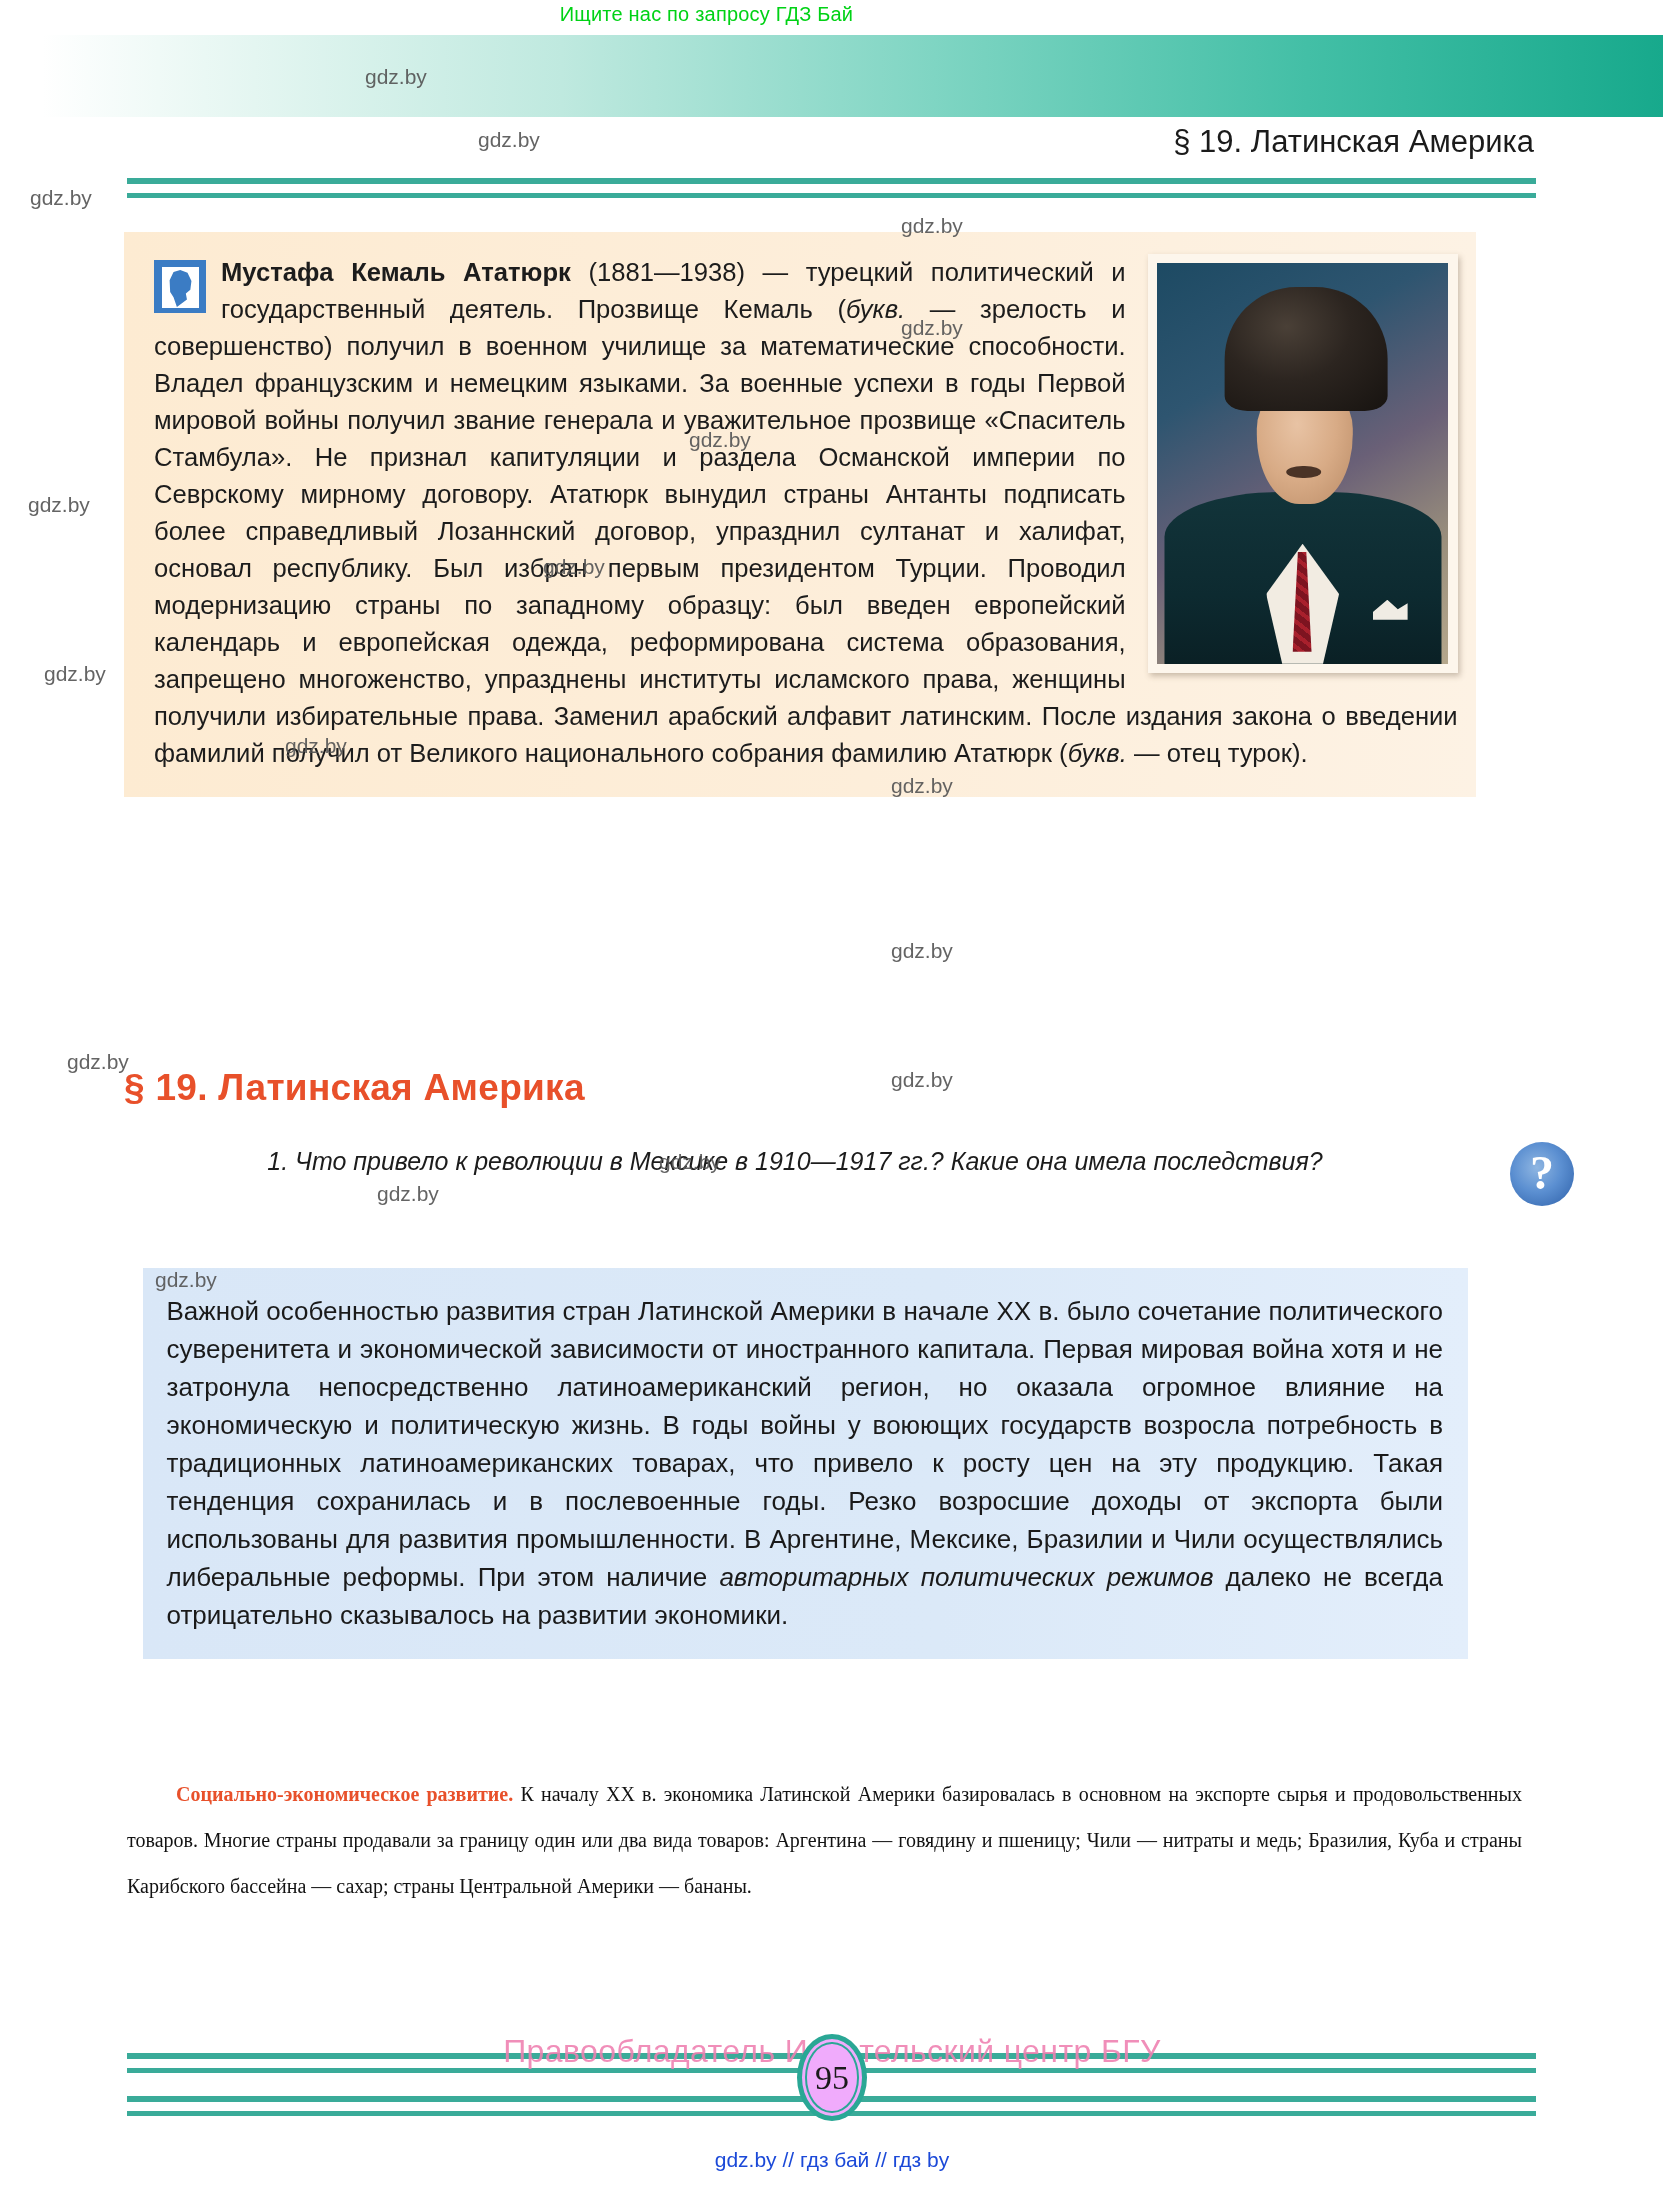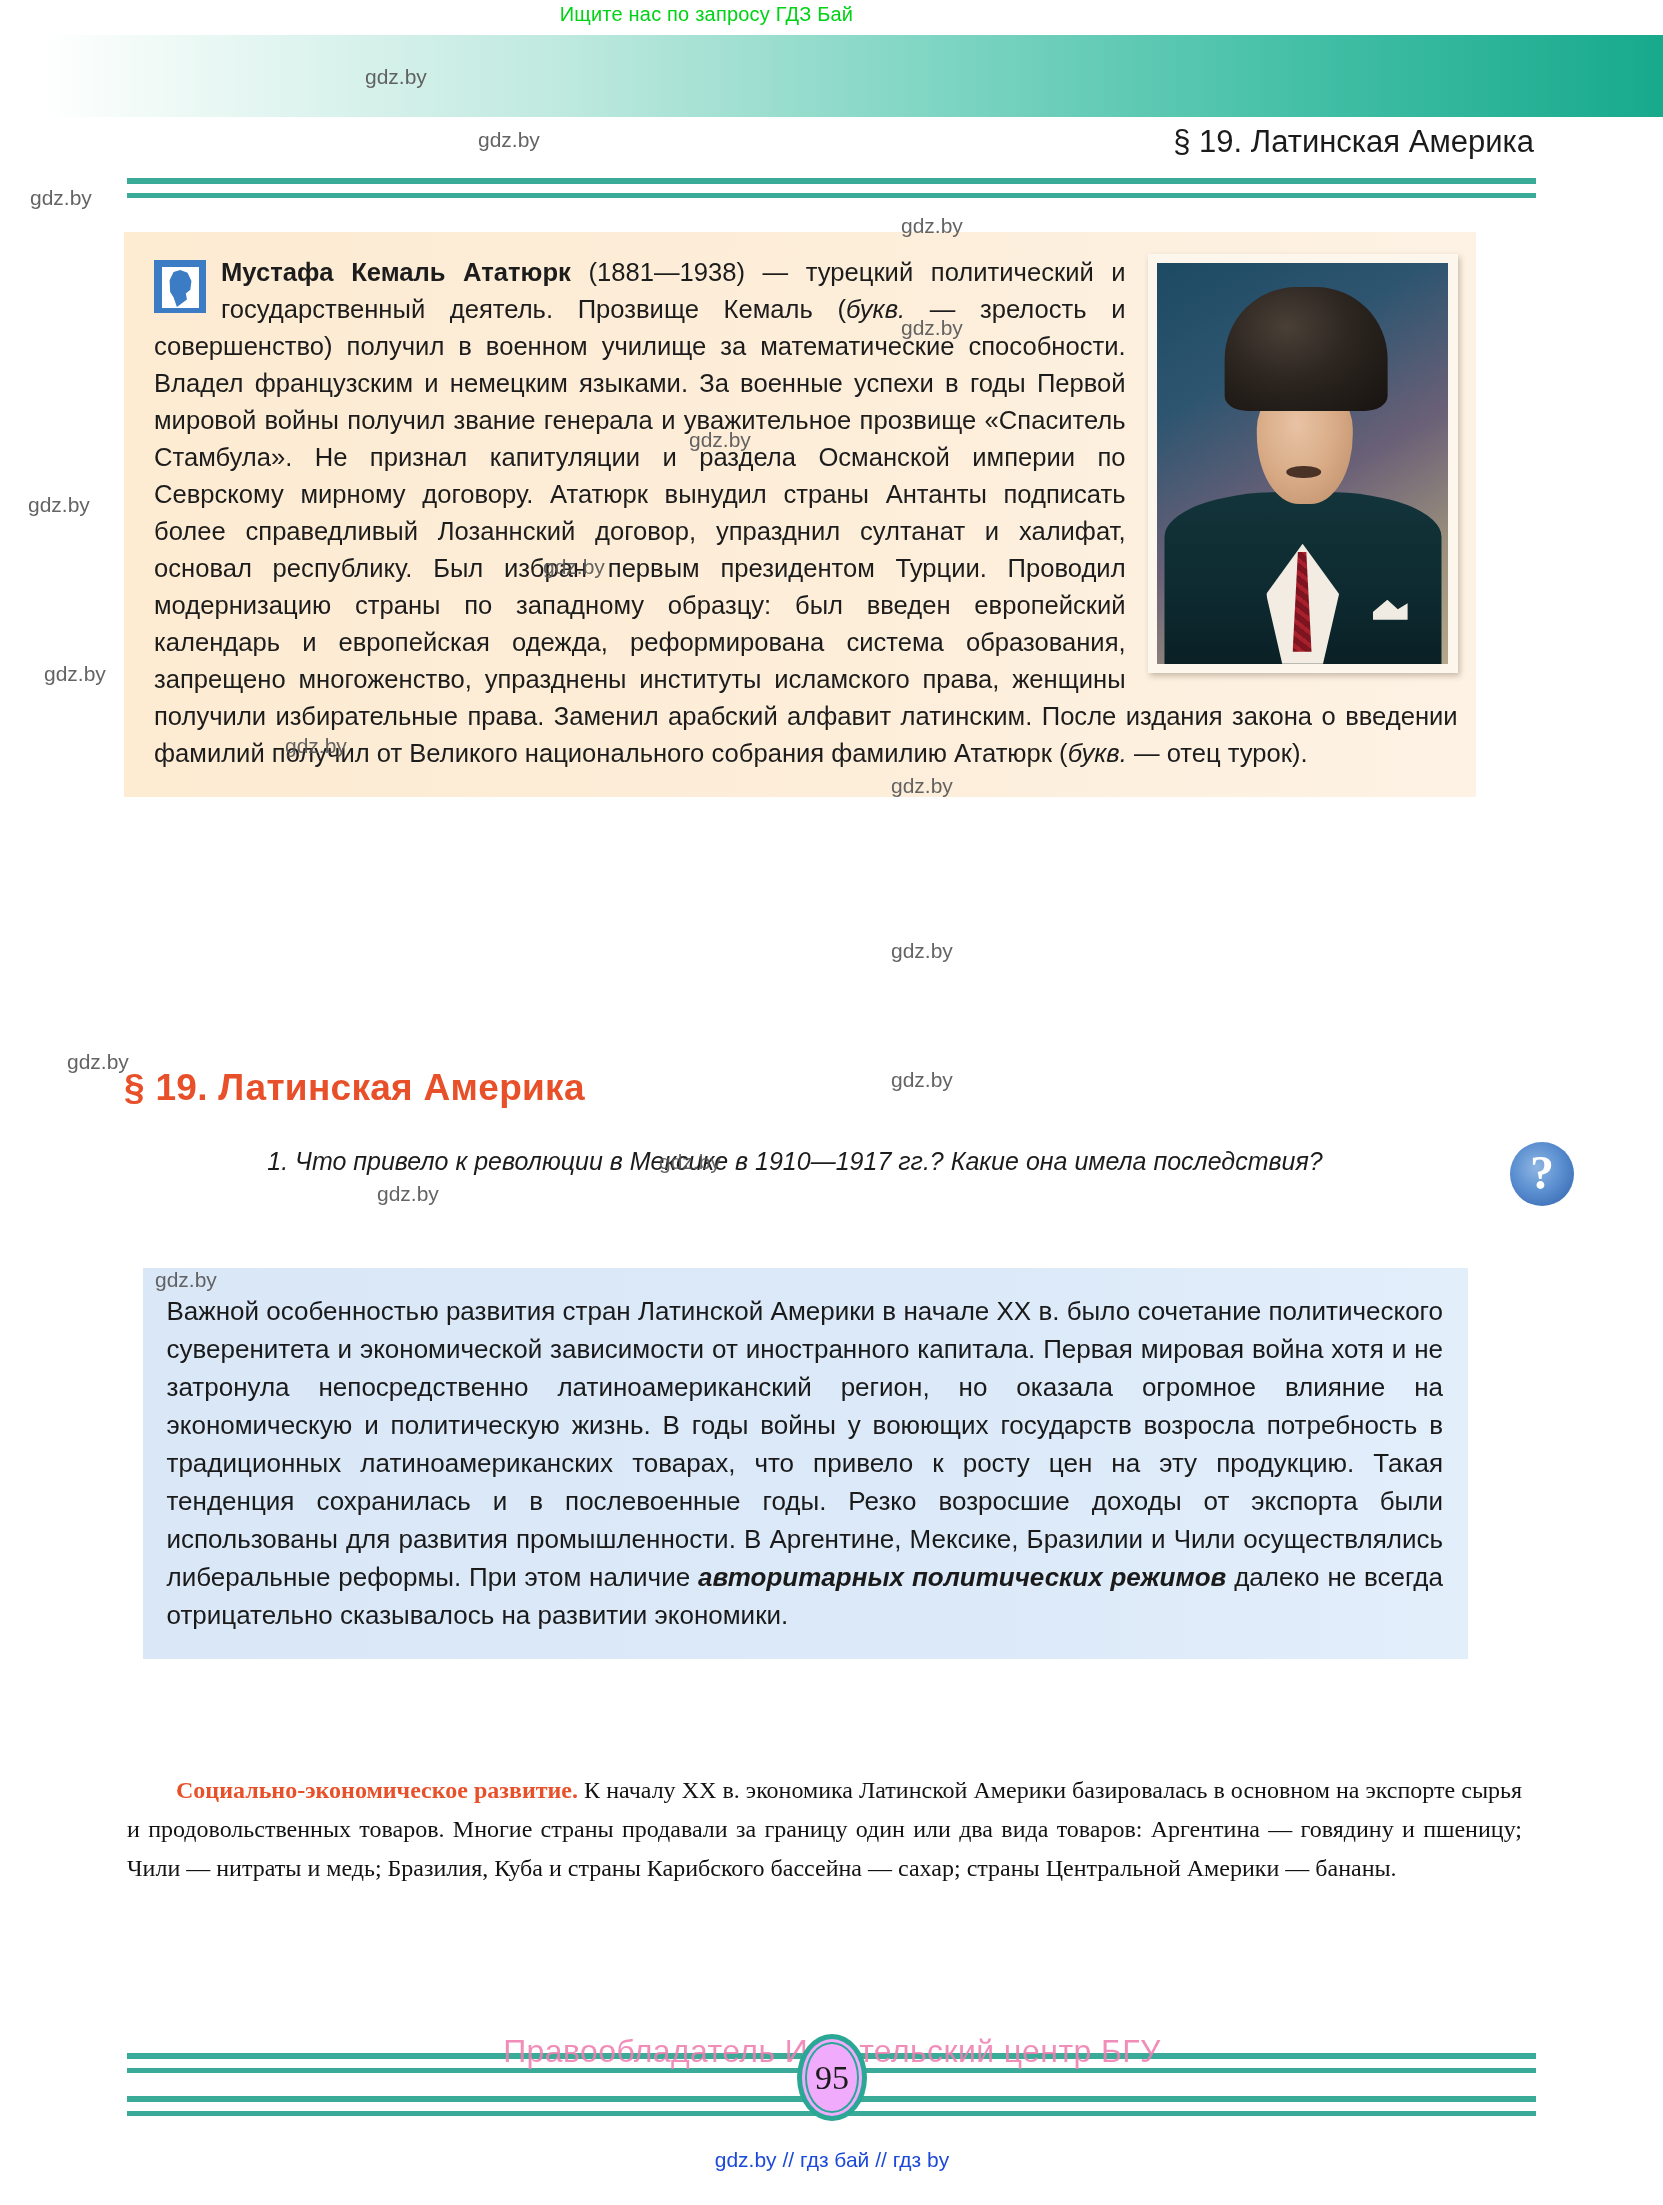--- a/index.html
+++ b/index.html
@@ -156,27 +156,27 @@
   .info-box {
     position: absolute; top: 1268px; left: 143px;
     width: 1325px;
     background: linear-gradient(to right, #d9e7f7 0%, #dbe9f8 60%, #e3eefb 100%);
     padding: 23.5px 25px 25px 23.5px;
   }
   .info-text {
     font-size: 26px; line-height: 38px; color: #1a1a1a;
     text-align: justify; text-align-last: left;
   }
-  .info-text b { font-weight: 700; font-style: italic; }
+  .info-text b { font-weight: 400; font-style: italic; }
 
   
   .serif-para {
     position: absolute; top: 1771px; left: 127px; width: 1395px;
     font-family: "Liberation Serif", serif;
-    font-size: 24px; line-height: 39px; color: #121212;
+    font-size: 20px; line-height: 46px; color: #121212;
     text-align: justify; text-align-last: left;
     text-indent: 49px;
   }
   .serif-para .lead {
     color: #e8502a; font-weight: 700;
   }
 
   
   .footer-rules { position: absolute; left: 127px; width: 1409px; }
   .footer-oval {

